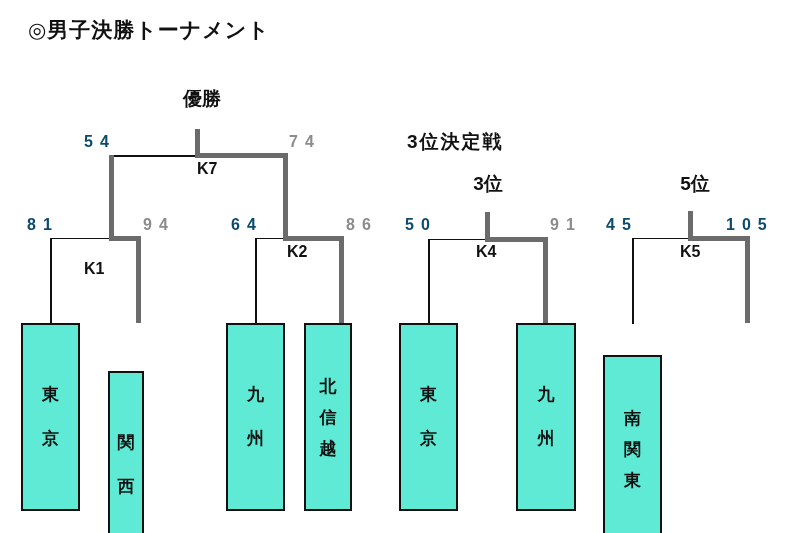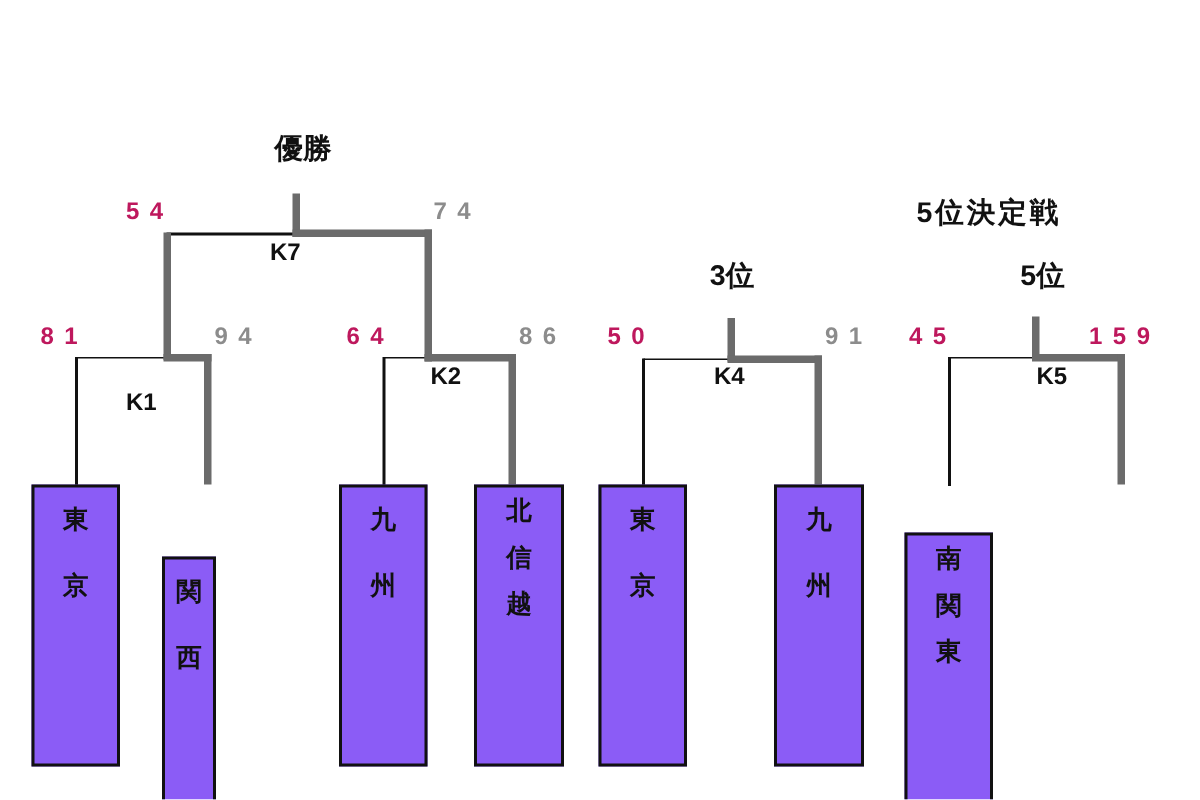--- a/index.html
+++ b/index.html
@@ -4,46 +4,47 @@
 <style>
   html,body{margin:0;padding:0;background:#ffffff;}
   #canvas{
     position:relative;width:800px;height:533px;background:#ffffff;overflow:hidden;
     font-family:"Liberation Sans","DejaVu Sans",sans-serif;color:#111111;
   }
   .abs{position:absolute;}
   .title{font-size:21px;font-weight:700;letter-spacing:1px;white-space:nowrap;}
   .hdr{font-size:19px;font-weight:700;letter-spacing:2px;white-space:nowrap;}
   .rank{font-size:19px;font-weight:700;width:60px;text-align:center;white-space:nowrap;}
-  .score{font-size:16px;font-weight:700;letter-spacing:7px;white-space:nowrap;color:#be185d;}
+  .score{font-size:16px;font-weight:700;letter-spacing:7px;white-space:nowrap;color:#0c4a6e;}
   .score.muted{color:#8c8c8c;}
   .mlabel{font-size:16px;font-weight:700;white-space:nowrap;}
   .tl{position:absolute;background:#111111;}           
   .wl{position:absolute;background:#6b6b6b;}           
   .box{
     position:absolute;top:323px;height:188px;box-sizing:border-box;
-    border:2px solid #111111;background:#8b5cf6;
-    display:flex;justify-content:center;
+    border:2px solid #111111;background:#5eead4;
+    display:flex;align-items:center;justify-content:center;
   }
   .vtxt{
     display:block;width:20px;font-size:17px;font-weight:700;
     word-break:break-all;text-align:center;
   }
   .n2 .vtxt{line-height:44px;}
   .n3 .vtxt{line-height:31px;}
 </style>
 </head>
 <body>
 
 <div id="canvas">
 
+  <div class="abs title" style="left:28px;top:16px;">◎男子決勝トーナメント</div>
 
   <div class="abs rank" style="left:172px;top:86px;">優勝</div>
 
-  <div class="abs hdr" style="left:611px;top:129px;">5位決定戦</div>
+  <div class="abs hdr" style="left:407px;top:129px;">3位決定戦</div>
   <div class="abs rank" style="left:458px;top:171px;">3位</div>
   <div class="abs rank" style="left:665px;top:171px;">5位</div>
 
   <div class="tl" style="left:111px;top:155px;width:86px;height:1.5px;"></div>
   <div class="tl" style="left:51px;top:237.5px;width:60px;height:1.5px;"></div>
   <div class="tl" style="left:50.3px;top:237.5px;width:1.5px;height:86px;"></div>
   <div class="tl" style="left:256px;top:237.5px;width:29px;height:1.5px;"></div>
   <div class="tl" style="left:255.3px;top:237.5px;width:1.5px;height:86px;"></div>
   <div class="tl" style="left:429px;top:238.5px;width:58px;height:1.5px;"></div>
   <div class="tl" style="left:428.3px;top:238.5px;width:1.5px;height:85px;"></div>
@@ -67,38 +68,38 @@
 
   <div class="abs score" style="left:84px;top:133px;">54</div>
   <div class="abs score muted" style="left:289px;top:133px;">74</div>
   <div class="abs score" style="left:27px;top:216px;">81</div>
   <div class="abs score muted" style="left:143px;top:216px;">94</div>
   <div class="abs score" style="left:231px;top:216px;">64</div>
   <div class="abs score muted" style="left:346px;top:216px;">86</div>
   <div class="abs score" style="left:405px;top:216px;">50</div>
   <div class="abs score muted" style="left:550px;top:216px;">91</div>
   <div class="abs score" style="left:606px;top:216px;">45</div>
-  <div class="abs score" style="left:726px;top:216px;">159</div>
+  <div class="abs score" style="left:726px;top:216px;">105</div>
 
-  <div class="abs mlabel" style="left:180px;top:160px;">K7</div>
+  <div class="abs mlabel" style="left:197px;top:160px;">K7</div>
   <div class="abs mlabel" style="left:84px;top:260px;">K1</div>
   <div class="abs mlabel" style="left:287px;top:243px;">K2</div>
   <div class="abs mlabel" style="left:476px;top:243px;">K4</div>
-  <div class="abs mlabel" style="left:680px;top:243px;margin-left:11px;">K5</div>
+  <div class="abs mlabel" style="left:680px;top:243px;">K5</div>
 
   <div class="box n2" style="left:21px;width:59px;">
     <span class="vtxt">東京</span>
     </div>
   <div class="box n2" style="left:108px;width:36px;margin-top:48px;">
     <span class="vtxt">関西</span>
     </div>
   <div class="box n2" style="left:226px;width:59px;">
     <span class="vtxt">九州</span>
     </div>
-  <div class="box n3" style="left:316px;width:60px;">
+  <div class="box n3" style="left:304px;width:48px;">
     <span class="vtxt">北信越</span>
     </div>
   <div class="box n2" style="left:399px;width:59px;">
     <span class="vtxt">東京</span>
     </div>
   <div class="box n2" style="left:516px;width:60px;">
     <span class="vtxt">九州</span>
     </div>
   <div class="box n3" style="left:603px;width:59px;margin-top:32px;">
     <span class="vtxt">南関東</span>

